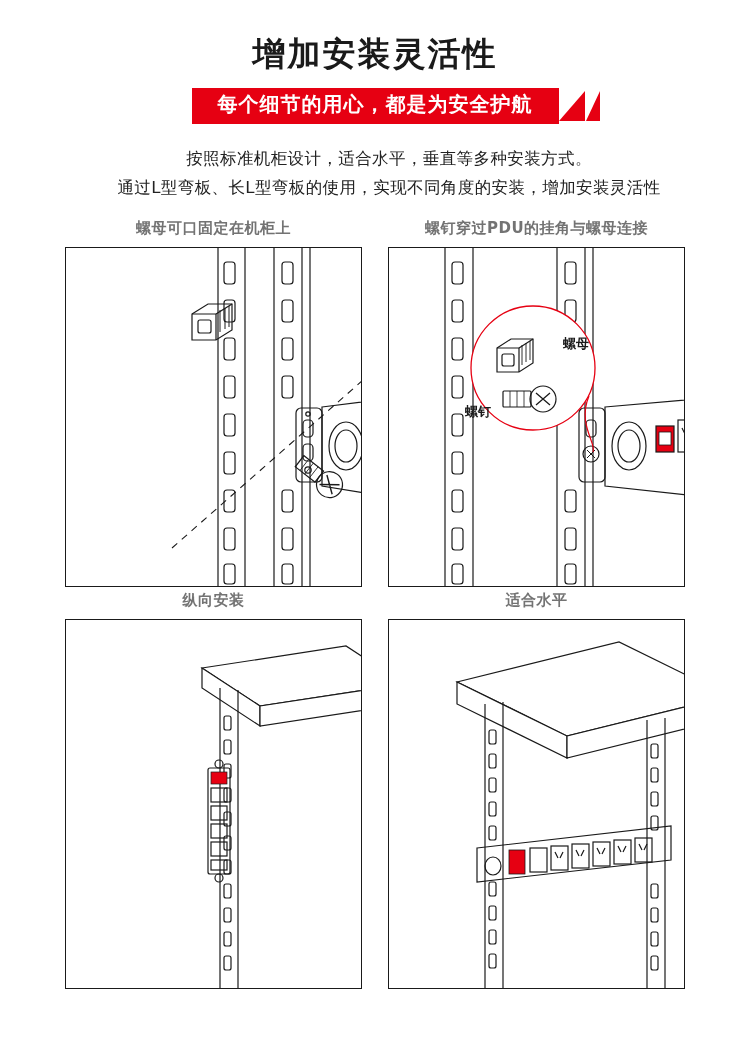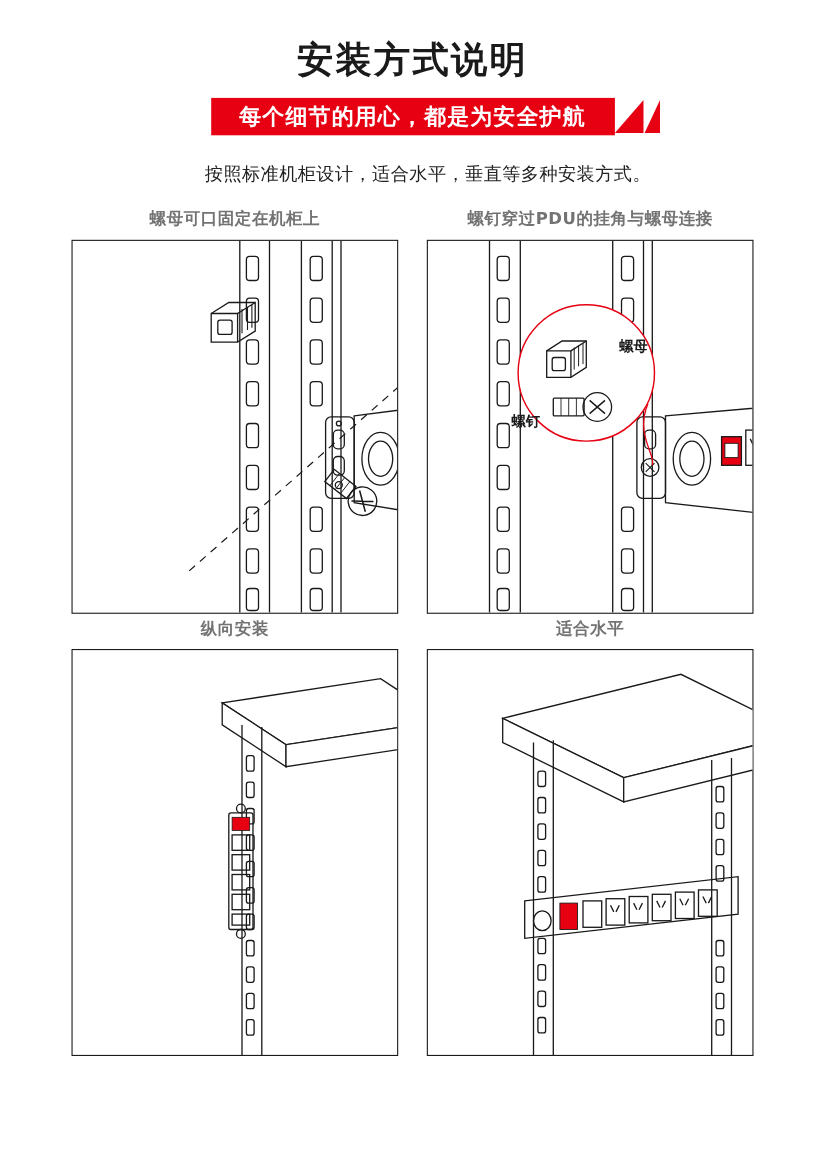--- a/index.html
+++ b/index.html
@@ -26,23 +26,25 @@
     font-size: 33px;
     font-weight: bold;
     letter-spacing: 2px;
     color: #1a1a1a;
     padding-top: 36px;
     line-height: 1.1;
   }
   .subtitle-wrap {
     display: flex;
     justify-content: center;
+    align-items: center;
     margin-top: 17px;
     position: relative;
     height: 34px;
+    font-family: Liberation Mono, monospace;
   }
   .subtitle-banner {
     position: relative;
     background: #e60012;
     color: #ffffff;
     font-size: 20px;
     font-weight: bold;
     letter-spacing: 1px;
     padding: 5px 26px 6px 26px;
     line-height: 1.25;
@@ -108,30 +110,31 @@
   .box-h1 { height: 340px; }
   .box-h2 { height: 370px; }
   svg { display: block; }
   .row2 { margin-top: 4px; }
 </style>
 </head>
 <body>
 
 <div class="page">
 
-  <div class="main-title">安装方式说明</div>
+  <div class="main-title">增加安装灵活性</div>
 
   <div class="subtitle-wrap">
     <div class="banner-tail"></div>
     <div class="banner-tail2"></div>
     <div class="subtitle-banner">每个细节的用心，都是为安全护航</div>
   </div>
 
   <div class="desc">
     <div>按照标准机柜设计，适合水平，垂直等多种安装方式。</div>
+    <div>通过L型弯板、长L型弯板的使用，实现不同角度的安装，增加安装灵活性</div>
   </div>
 
   <div class="panel-row">
 
     <div class="panel">
       <div class="panel-caption">螺母可口固定在机柜上</div>
       <div class="panel-box box-h1">
         <svg width="295" height="338" viewBox="0 0 295 338" fill="none" stroke="#1a1a1a" stroke-width="1.2">
 
           <line x1="104" y1="0" x2="104" y2="338"></line>

